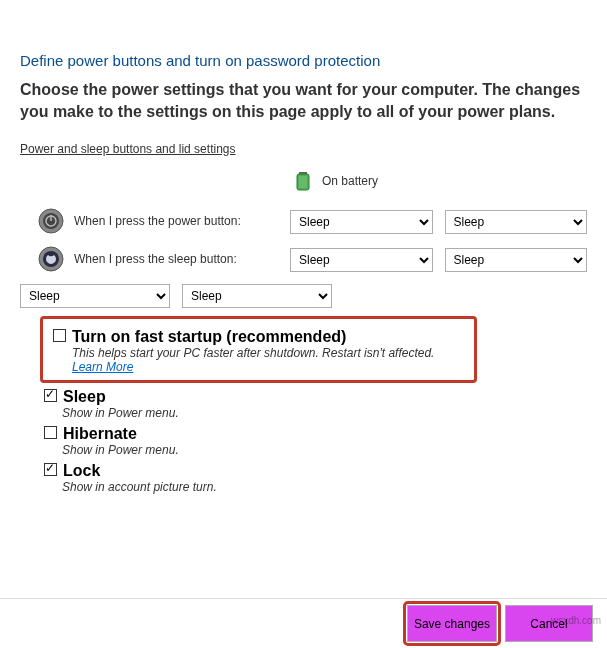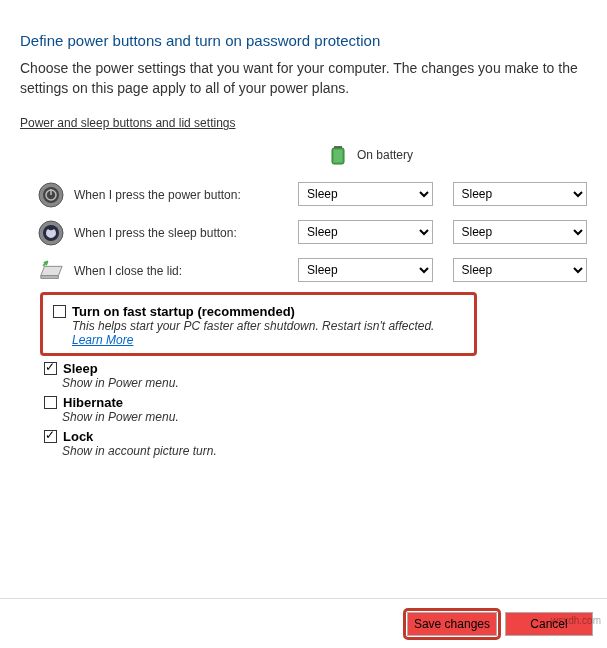--- a/index.html
+++ b/index.html
@@ -7,61 +7,60 @@
       margin: 0;
       font-family: "Segoe UI", Tahoma, sans-serif;
       font-size: 12px;
       color: #000;
       background: #fff;
       width: 607px;
       height: 648px;
       position: relative;
       overflow: hidden;
     }
-    .content { padding: 32px 20px 0 20px; }
+    .content { padding: 32px 20px 0 20px; margin-top: 20px; }
     .title {
       color: #0a4d8c;
       font-size: 15px;
       margin: 0 0 10px 0;
       font-weight: 400;
     }
     .subtitle {
       color: #333;
-      font-size: 14px;
+      font-size: 16px;
       line-height: 1.4;
       margin: 0 0 18px 0;
+      font-weight: bold;
     }
     .section-label {
       color: #333;
       font-size: 12px;
       margin: 0 0 6px 0;
       text-decoration: underline;
     }
     .header-row {
       display: flex;
       align-items: flex-end;
       padding: 6px 0 8px 0;
-      gap: 35px;
     }
     .spacer-col { width: 270px; flex: 0 0 270px; }
     .col-hdr {
       width: 150px;
       flex: 0 0 150px;
       display: flex;
       align-items: center;
       gap: 6px;
       font-size: 12px;
       color: #333;
     }
     .col-hdr + .col-hdr { margin-left: 12px; }
     .row {
       display: flex;
-      align-items: flex-start;
+      align-items: flex-end;
       padding: 6px 0;
-      gap: 8px;
     }
     .row-label {
       width: 270px;
       flex: 0 0 270px;
       display: flex;
       align-items: center;
       gap: 10px;
       padding-left: 18px;
       font-size: 12px;
       color: #333;
@@ -105,42 +104,42 @@
     }
     .chk.checked::after {
       content: "✓";
       position: absolute;
       top: -2px; left: 0;
       font-size: 12px;
       line-height: 13px;
       color: #000;
     }
     .chk-body { flex: 1; }
-    .chk-title { font-weight: 700; font-size: 13px; }
+    .chk-title { font-weight: 700; font-size: 16px; }
     .chk-desc { font-size: 12px; color: #333; padding-left: 0px; font-style: italic; }
     .chk-desc.indent { padding-left: 42px; margin-top: 0; margin-bottom: 4px; }
     a.lm { color: #0066cc; text-decoration: underline; cursor: pointer; }
     .footer {
       position: absolute;
       bottom: 0; left: 0; right: 0;
       border-top: 1px solid #dcdcdc;
       background: #fff;
       height: 50px;
       display: flex;
       align-items: center;
       justify-content: flex-end;
       gap: 8px;
       padding: 0 14px;
     }
     .btn {
       min-width: 88px;
-      height: 24px;
+      height: 37px;
       font-family: inherit;
       font-size: 12px;
-      background: #ef4444;
+      background: #d946ef;
       border: 1px solid #adadad;
       cursor: pointer;
     }
     .btn-highlight {
       outline: 3px solid #c0392b;
       outline-offset: 1px;
       border-radius: 1px;
     }
     .watermark {
       position: absolute;
@@ -198,31 +197,20 @@
             <path d="M16 9 A5 5 0 1 1 10 9 A4 4 0 0 0 16 9" fill="#cfd4e6"></path>
           </svg>
       </span>
       <span>When I press the sleep button:</span>
     </div>
     <select class="drop"><option>Do nothing</option><option selected="">Sleep</option><option>Hibernate</option><option>Shut down</option></select>
     <select class="drop"><option>Do nothing</option><option selected="">Sleep</option><option>Hibernate</option><option>Shut down</option></select>
   </div>
 
   <div class="row">
-    <div class="row-label">
-      <span class="icon-circle">
-        <svg width="28" height="22" viewBox="0 0 28 22">
-            <path d="M3 16 L22 16 L26 6 L7 6 Z" fill="#e0e0e0" stroke="#888"></path>
-            <path d="M3 16 L22 16 L22 19 L3 19 Z" fill="#bbb" stroke="#888"></path>
-            <path d="M6 5 L10 1" stroke="#4caf50" stroke-width="2" stroke-linecap="round"></path>
-            <path d="M10 1 L9 4 M10 1 L7 2" stroke="#4caf50" stroke-width="2" stroke-linecap="round"></path>
-          </svg>
-      </span>
-      <span>When I close the lid:</span>
-    </div>
     <select class="drop"><option>Do nothing</option><option selected="">Sleep</option><option>Hibernate</option><option>Shut down</option></select>
     <select class="drop"><option>Do nothing</option><option selected="">Sleep</option><option>Hibernate</option><option>Shut down</option></select>
   </div>
 
 
   <div class="highlight-box">
     <div class="chk-row">
       <span class="chk"></span>
       <div class="chk-body">
         <div class="chk-title">Turn on fast startup (recommended)</div>

